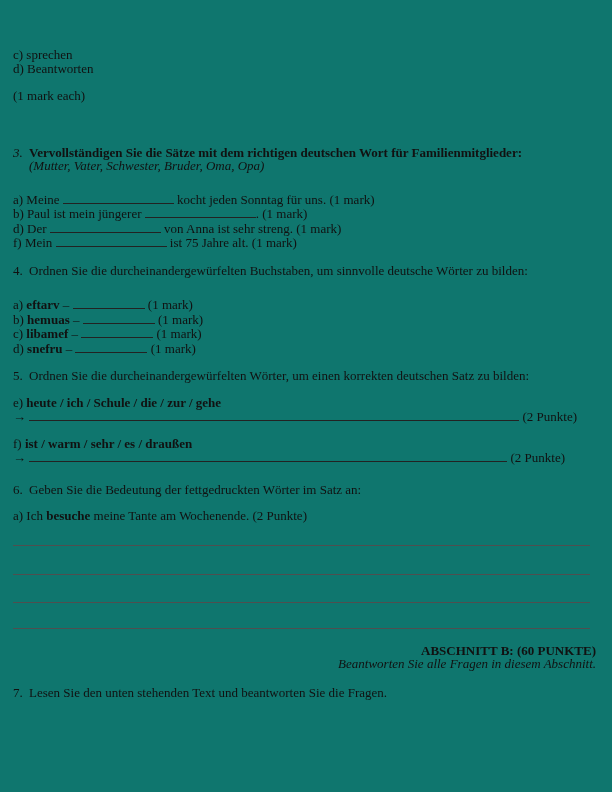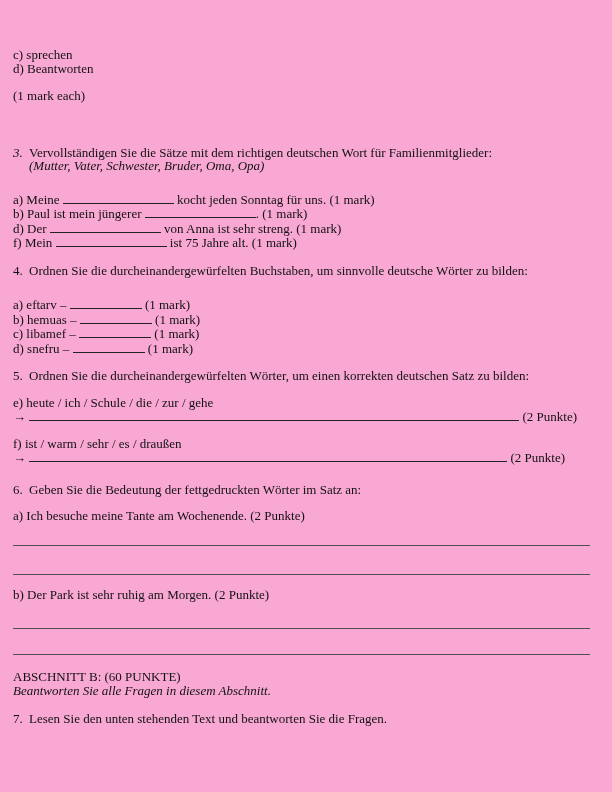--- a/index.html
+++ b/index.html
@@ -1,46 +1,46 @@
 <!DOCTYPE html>
 <html><head>
 <meta charset="utf-8">
 <style>
   html,body{margin:0;padding:0;background:#ffffff;}
   .page{
     position:relative;
     width:612px;height:792px;
-    background:#f9a8d4;
+    background:#0f766e;
     color:#111;
     font-family:"Liberation Serif","DejaVu Serif",serif;
     font-size:13px;
     box-sizing:border-box;
     padding:48px 16px 0 13px;
     overflow:hidden;
   }
   .ln{line-height:13.5px;white-space:nowrap;}
   .t{white-space:pre;}
-  .bold{font-weight:normal;}
+  .bold{font-weight:bold;}
   .italic{font-style:italic;}
   .qhead{display:flex;line-height:13.5px;}
   .qnum{flex:0 0 16px;}
   .hint{padding-left:16px;}
   .blank{
     display:inline-block;
     border-bottom:1px solid #222;
     height:11px;
   }
   .w111{width:111px;}
   .w72{width:72px;}
   .rule{
     height:0;
     border-top:1px solid #4f4f4f;
     width:577px;
   }
-  .center{text-align:left;white-space:normal;}
+  .center{text-align:right;white-space:normal;}
 </style>
 </head>
 <body>
 
 <div class="page">
 
   <div class="ln">c) sprechen</div>
   <div class="ln">d) Beantworten</div>
   <div class="ln" style="margin-top:14px">(1 mark each)</div>
 
@@ -87,21 +87,20 @@
   <div class="qhead" style="margin-top:18px">
     <span class="qnum">6.</span>
     <span>Geben Sie die Bedeutung der fettgedruckten Wörter im Satz an:</span>
   </div>
 
   <div class="ln" style="margin-top:13px"><span class="t">a) Ich </span><span class="t bold">besuche</span><span class="t"> meine Tante am Wochenende. (2 Punkte)</span></div>
 
   <div class="rule" style="margin-top:22px"></div>
   <div class="rule" style="margin-top:28px"></div>
 
-  <div class="ln" style="margin-top:13px"><span class="t">b) Der Park ist sehr </span><span class="t bold">ruhig</span><span class="t"> am Morgen. (2 Punkte)</span></div>
 
   <div class="rule" style="margin-top:27px"></div>
   <div class="rule" style="margin-top:25px"></div>
 
   <div class="center" style="margin-top:15px">
     <div class="ln bold center">ABSCHNITT B: (60 PUNKTE)</div>
     <div class="ln italic center">Beantworten Sie alle Fragen in diesem Abschnitt.</div>
   </div>
 
   <div class="qhead" style="margin-top:15px">

